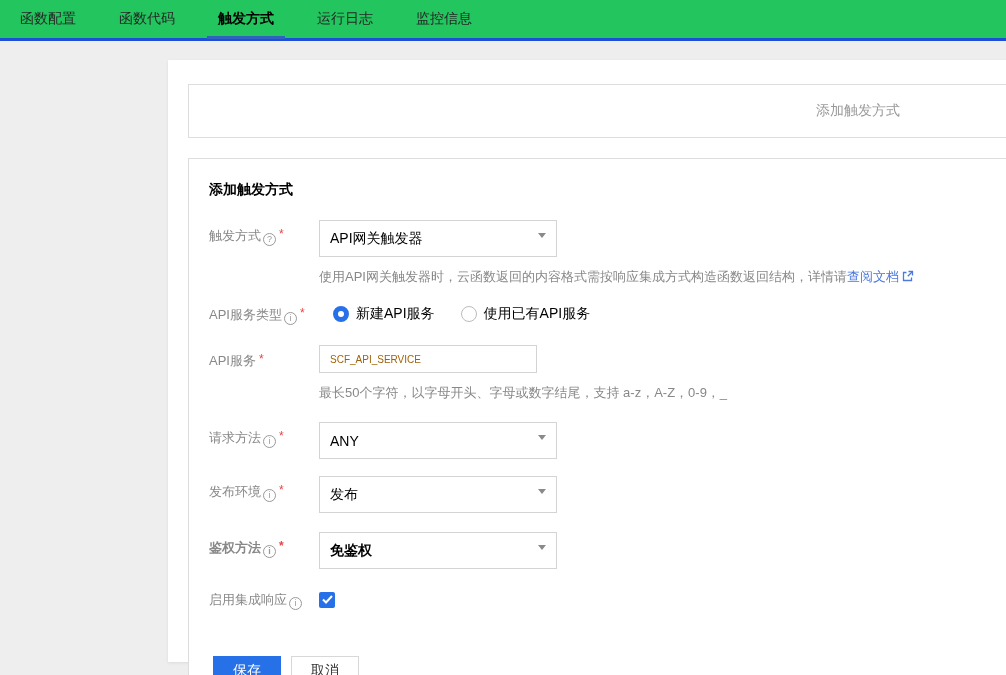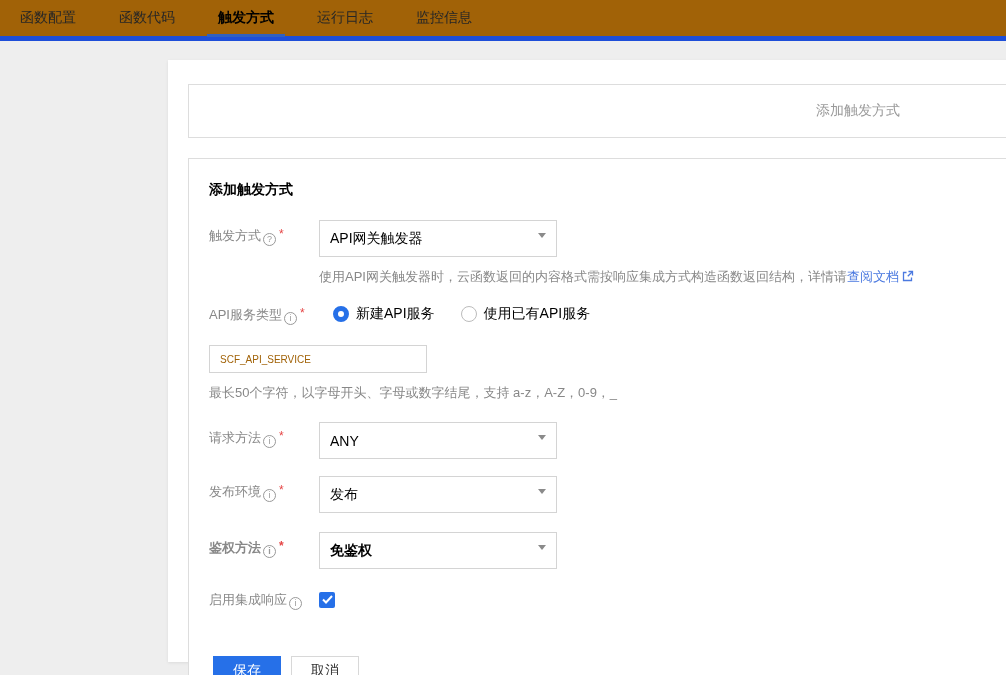--- a/index.html
+++ b/index.html
@@ -1,21 +1,21 @@
 <!DOCTYPE html>
 <html><head>
 <meta charset="utf-8">
 <style>
   * { margin:0; padding:0; box-sizing:border-box; }
   html,body { width:1006px; height:675px; overflow:hidden; }
   body { font-family:"Liberation Sans","DejaVu Sans",sans-serif; background:#eeeeee; }
   .app { position:relative; width:1006px; height:675px; background:#eeeeee; overflow:hidden; }
 
   
-  .tabbar { position:relative; height:41px; background:#a16207; border-bottom:5px solid #1d4ed8;
+  .tabbar { position:relative; height:41px; background:#22c55e; border-bottom:3px solid #1d4ed8;
             display:flex; align-items:stretch; padding-left:9px; }
   .tab { position:relative; padding:0 11px; margin-right:21px; font-size:14px; color:#262626;
          display:flex; align-items:center; cursor:pointer; }
   .tab.active { font-weight:bold; color:#000; }
   .tab.active::after { content:""; position:absolute; left:0; right:0; bottom:-1px; height:3px; background:#3060c0; }
 
   
   .panel { position:absolute; left:168px; top:60px; right:-10px; bottom:13px; background:#ffffff;
            box-shadow:0 1px 3px rgba(0,0,0,0.08); }
   .panel-header { position:relative; margin:24px -8px 0 20px; height:54px; border:1px solid #dddddd; background:#fff; }
@@ -131,20 +131,23 @@
             <span class="radio-text">新建API服务</span>
           </span>
           <span class="radio-item">
             <span class="radio-dot unsel"></span>
             <span class="radio-text">使用已有API服务</span>
           </span>
         </div>
       </div>
 
       <div class="row mb-b">
+        <div class="row-label">
+          <span>API服务</span><span class="req">*</span>
+        </div>
         <div class="control">
           <input class="text-input" type="text" value="SCF_API_SERVICE" style="">
           <div class="help">最长50个字符，以字母开头、字母或数字结尾，支持 a-z，A-Z，0-9，_</div>
         </div>
       </div>
 
       <div class="row mb-c">
         <div class="row-label">
           <span>请求方法</span><span class="circle-icon">i</span><span class="req">*</span>
         </div>

